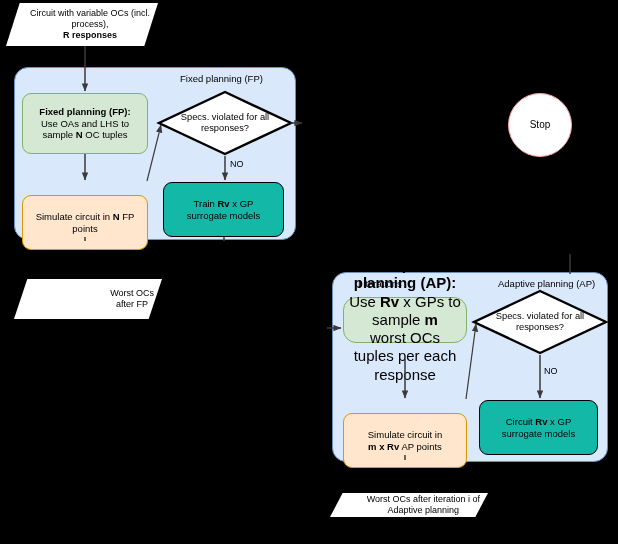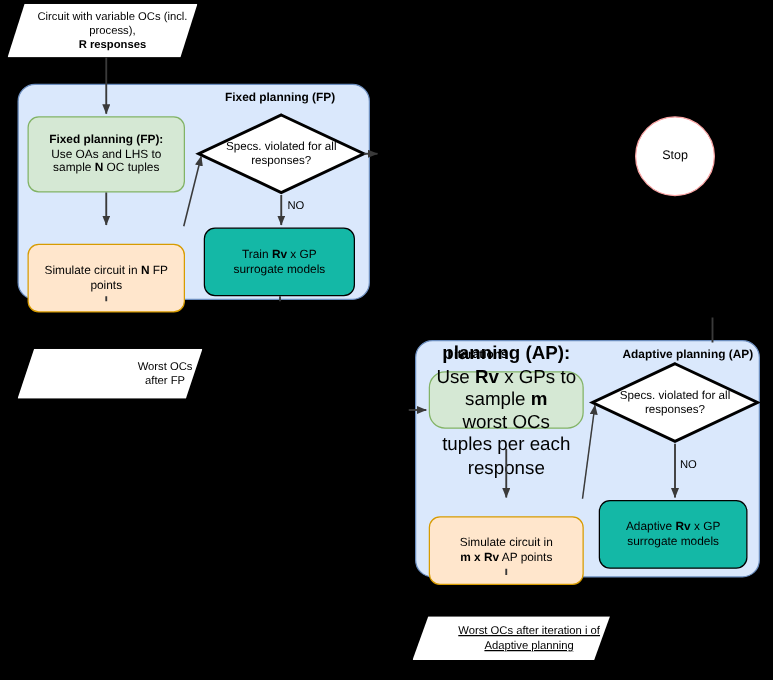--- a/index.html
+++ b/index.html
@@ -3,21 +3,21 @@
 <meta charset="utf-8">
 <style>
   html,body{margin:0;padding:0;background:#000;}
   body{width:618px;height:544px;position:relative;overflow:hidden;
        font-family:"Liberation Sans",sans-serif;color:#000;}
   .stage{position:absolute;left:0;top:0;width:618px;height:544px;}
   .node{position:absolute;box-sizing:border-box;display:flex;align-items:center;
         justify-content:center;text-align:center;line-height:1.22;}
   .container-box{position:absolute;box-sizing:border-box;background:#dae8fc;
         border:1px solid #6c8ebf;border-radius:14px;}
-  .container-title{position:absolute;font-size:9.5px;font-weight:bold;color:#000;
+  .container-title{position:absolute;font-size:9.5px;font-weight:normal;color:#000;
         white-space:nowrap;text-align:right;}
   .green{background:#d5e8d4;border:1.6px solid #82b366;border-radius:9px;
         font-size:9.5px;padding:3px 5px;}
   .orange{background:#ffe6cc;border:1.6px solid #d79b00;border-radius:9px;
         font-size:9.5px;padding:3px 5px;margin-top:13px;}
   .white-box{background:#14b8a6;border:1.8px solid #000;border-radius:9px;
         font-size:9.5px;padding:3px 5px;}
   .para{position:absolute;box-sizing:border-box;background:#ffffff;color:#000;
         font-size:9px;display:flex;align-items:center;justify-content:flex-end;
         text-align:center;line-height:1.25;padding:2px 8px;}
@@ -122,27 +122,27 @@
       <div>
         <span>Specs. violated for all</span><br>
         <span>responses?</span>
       </div>
     </div>
   </div>
   <div class="edgelbl" style="left:544px;top:366px;">NO</div>
 
   <div class="node white-box" style="left:479px;top:400px;width:119px;height:55px;">
     <div>
-      <span>Adaptive </span><b>Rv</b><span> x GP</span><br>
+      <span>Circuit </span><b>Rv</b><span> x GP</span><br>
       <span>surrogate models</span>
     </div>
   </div>
 
-  <div class="para" style="left:330px;top:493px;width:158px;height:35px;
-              clip-path:polygon(8% 0,100% 0,92% 100%,0% 100%);text-decoration:underline;">
+  <div class="para" style="left:330px;top:493px;width:158px;height:24px;
+              clip-path:polygon(8% 0,100% 0,92% 100%,0% 100%);">
     <div>
       <span>Worst OCs after iteration i of</span><br>
       <span>Adaptive planning</span>
     </div>
   </div>
 
   <svg class="edges">
     <defs>
       <marker id="arrow" markerWidth="9" markerHeight="9" refX="7.6" refY="3.2" orient="auto" markerUnits="userSpaceOnUse">
         <path d="M0,0 L8,3.2 L0,6.4 z" fill="#3a3a3a"></path>

